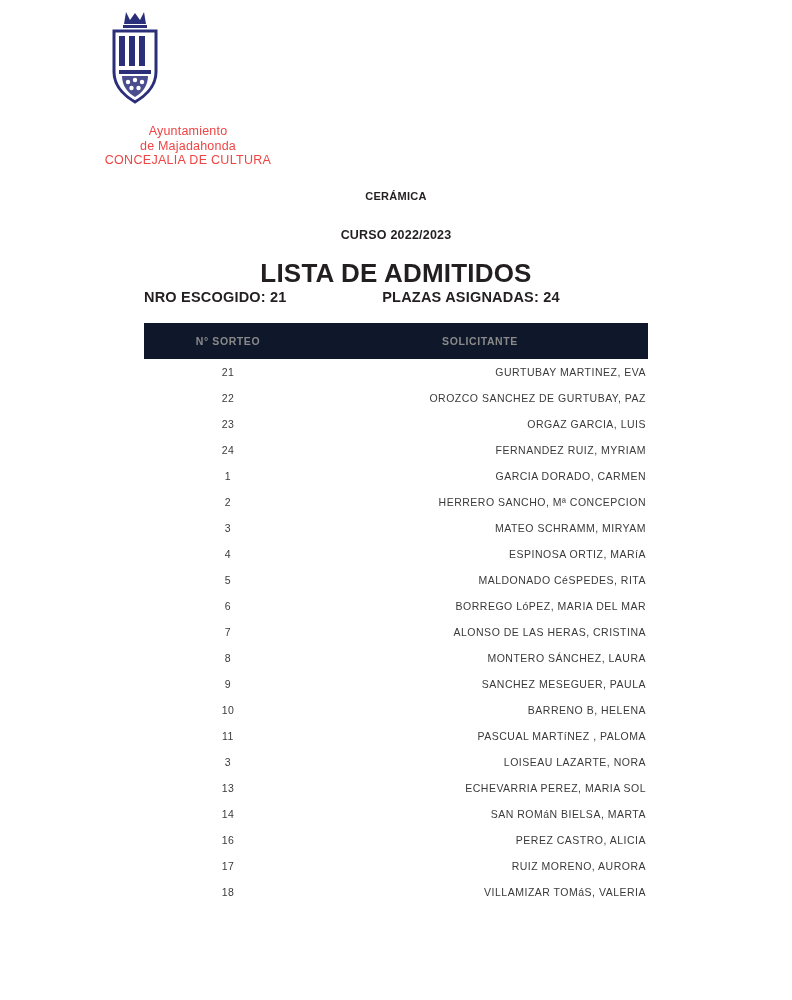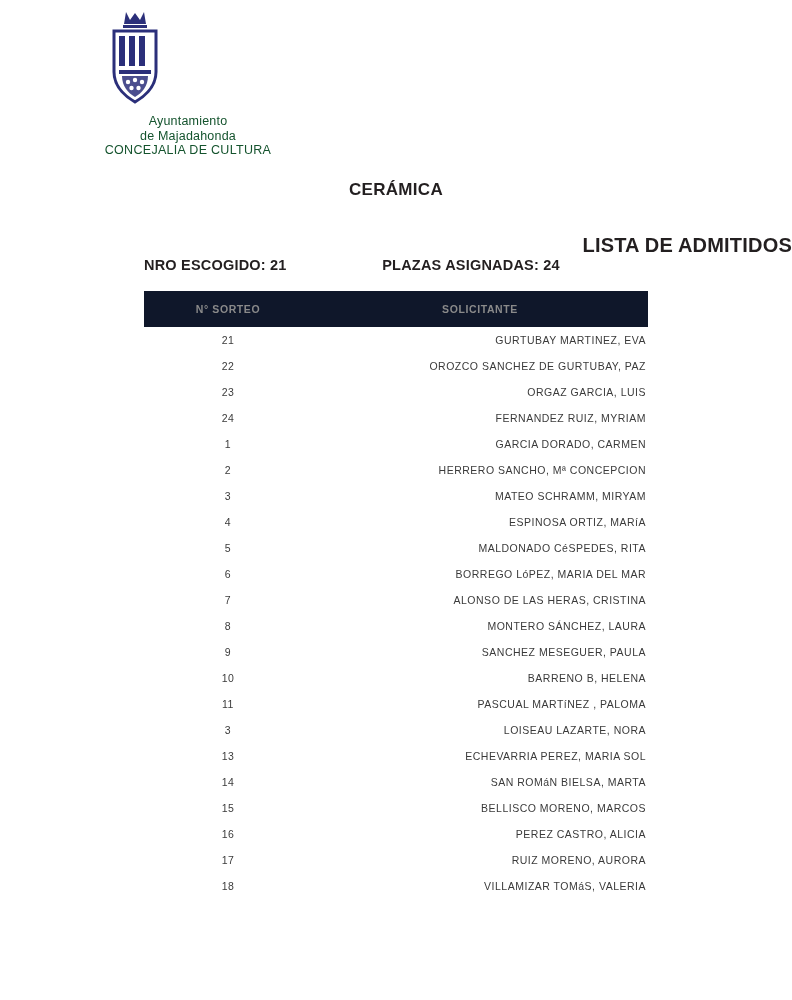--- a/index.html
+++ b/index.html
@@ -26,54 +26,53 @@
   }
   .crest {
     width: 58px;
     height: 96px;
     margin-left: 18px;
     position: relative;
   }
   .crest svg { display: block; }
 
   .org-lines {
-    margin-top: 8px;
+    margin-top: 18px;
     text-align: center;
     width: 200px;
-    color: #14532d;
+    color: #ef4444;
     font-size: 12.5px;
     line-height: 14.5px;
     letter-spacing: 0.2px;
   }
   .org-lines .l3 {
     letter-spacing: 0.3px;
   }
 
   
   .titles {
     text-align: center;
     margin-top: 22px;
   }
   .t-course-name {
-    font-size: 17px;
+    font-size: 11px;
     font-weight: bold;
     letter-spacing: 0.3px;
   }
   .t-course-year {
     font-size: 12.5px;
     font-weight: bold;
     margin-top: 26px;
     letter-spacing: 0.2px;
   }
   .t-main {
-    font-size: 20px;
-    font-weight: bold;
-    margin-top: 34px;
-    letter-spacing: 0.2px;
-    text-align: right;
+    font-size: 26px;
+    font-weight: bold;
+    margin-top: 16px;
+    letter-spacing: 0.2px;
   }
 
   
   .info-row {
     display: flex;
     padding: 0 144px;
     font-size: 14.5px;
     font-weight: bold;
     letter-spacing: 0.2px;
   }
@@ -158,20 +157,21 @@
     <div class="org-lines">
       <div class="l1">Ayuntamiento</div>
       <div class="l2">de Majadahonda</div>
       <div class="l3">CONCEJALIA DE CULTURA</div>
     </div>
   </div>
 </div>
 
 <div class="titles">
   <div class="t-course-name">CERÁMICA</div>
+  <div class="t-course-year">CURSO 2022/2023</div>
   <div class="t-main">LISTA DE ADMITIDOS</div>
 </div>
 
 <div class="info-row">
   <div class="info-left">NRO ESCOGIDO: 21</div>
   <div class="info-right">PLAZAS ASIGNADAS: 24</div>
 </div>
 
 <div class="table-wrap">
   <table>
@@ -248,24 +248,20 @@
         </tr>
         <tr>
           <td class="c-num">13</td>
           <td class="c-name">ECHEVARRIA PEREZ, MARIA SOL</td>
         </tr>
         <tr>
           <td class="c-num">14</td>
           <td class="c-name">SAN ROMáN BIELSA, MARTA</td>
         </tr>
         <tr>
-          <td class="c-num">15</td>
-          <td class="c-name">BELLISCO MORENO, MARCOS</td>
-        </tr>
-        <tr>
           <td class="c-num">16</td>
           <td class="c-name">PEREZ CASTRO, ALICIA</td>
         </tr>
         <tr>
           <td class="c-num">17</td>
           <td class="c-name">RUIZ MORENO, AURORA</td>
         </tr>
         <tr>
           <td class="c-num">18</td>
           <td class="c-name">VILLAMIZAR TOMáS, VALERIA</td>

